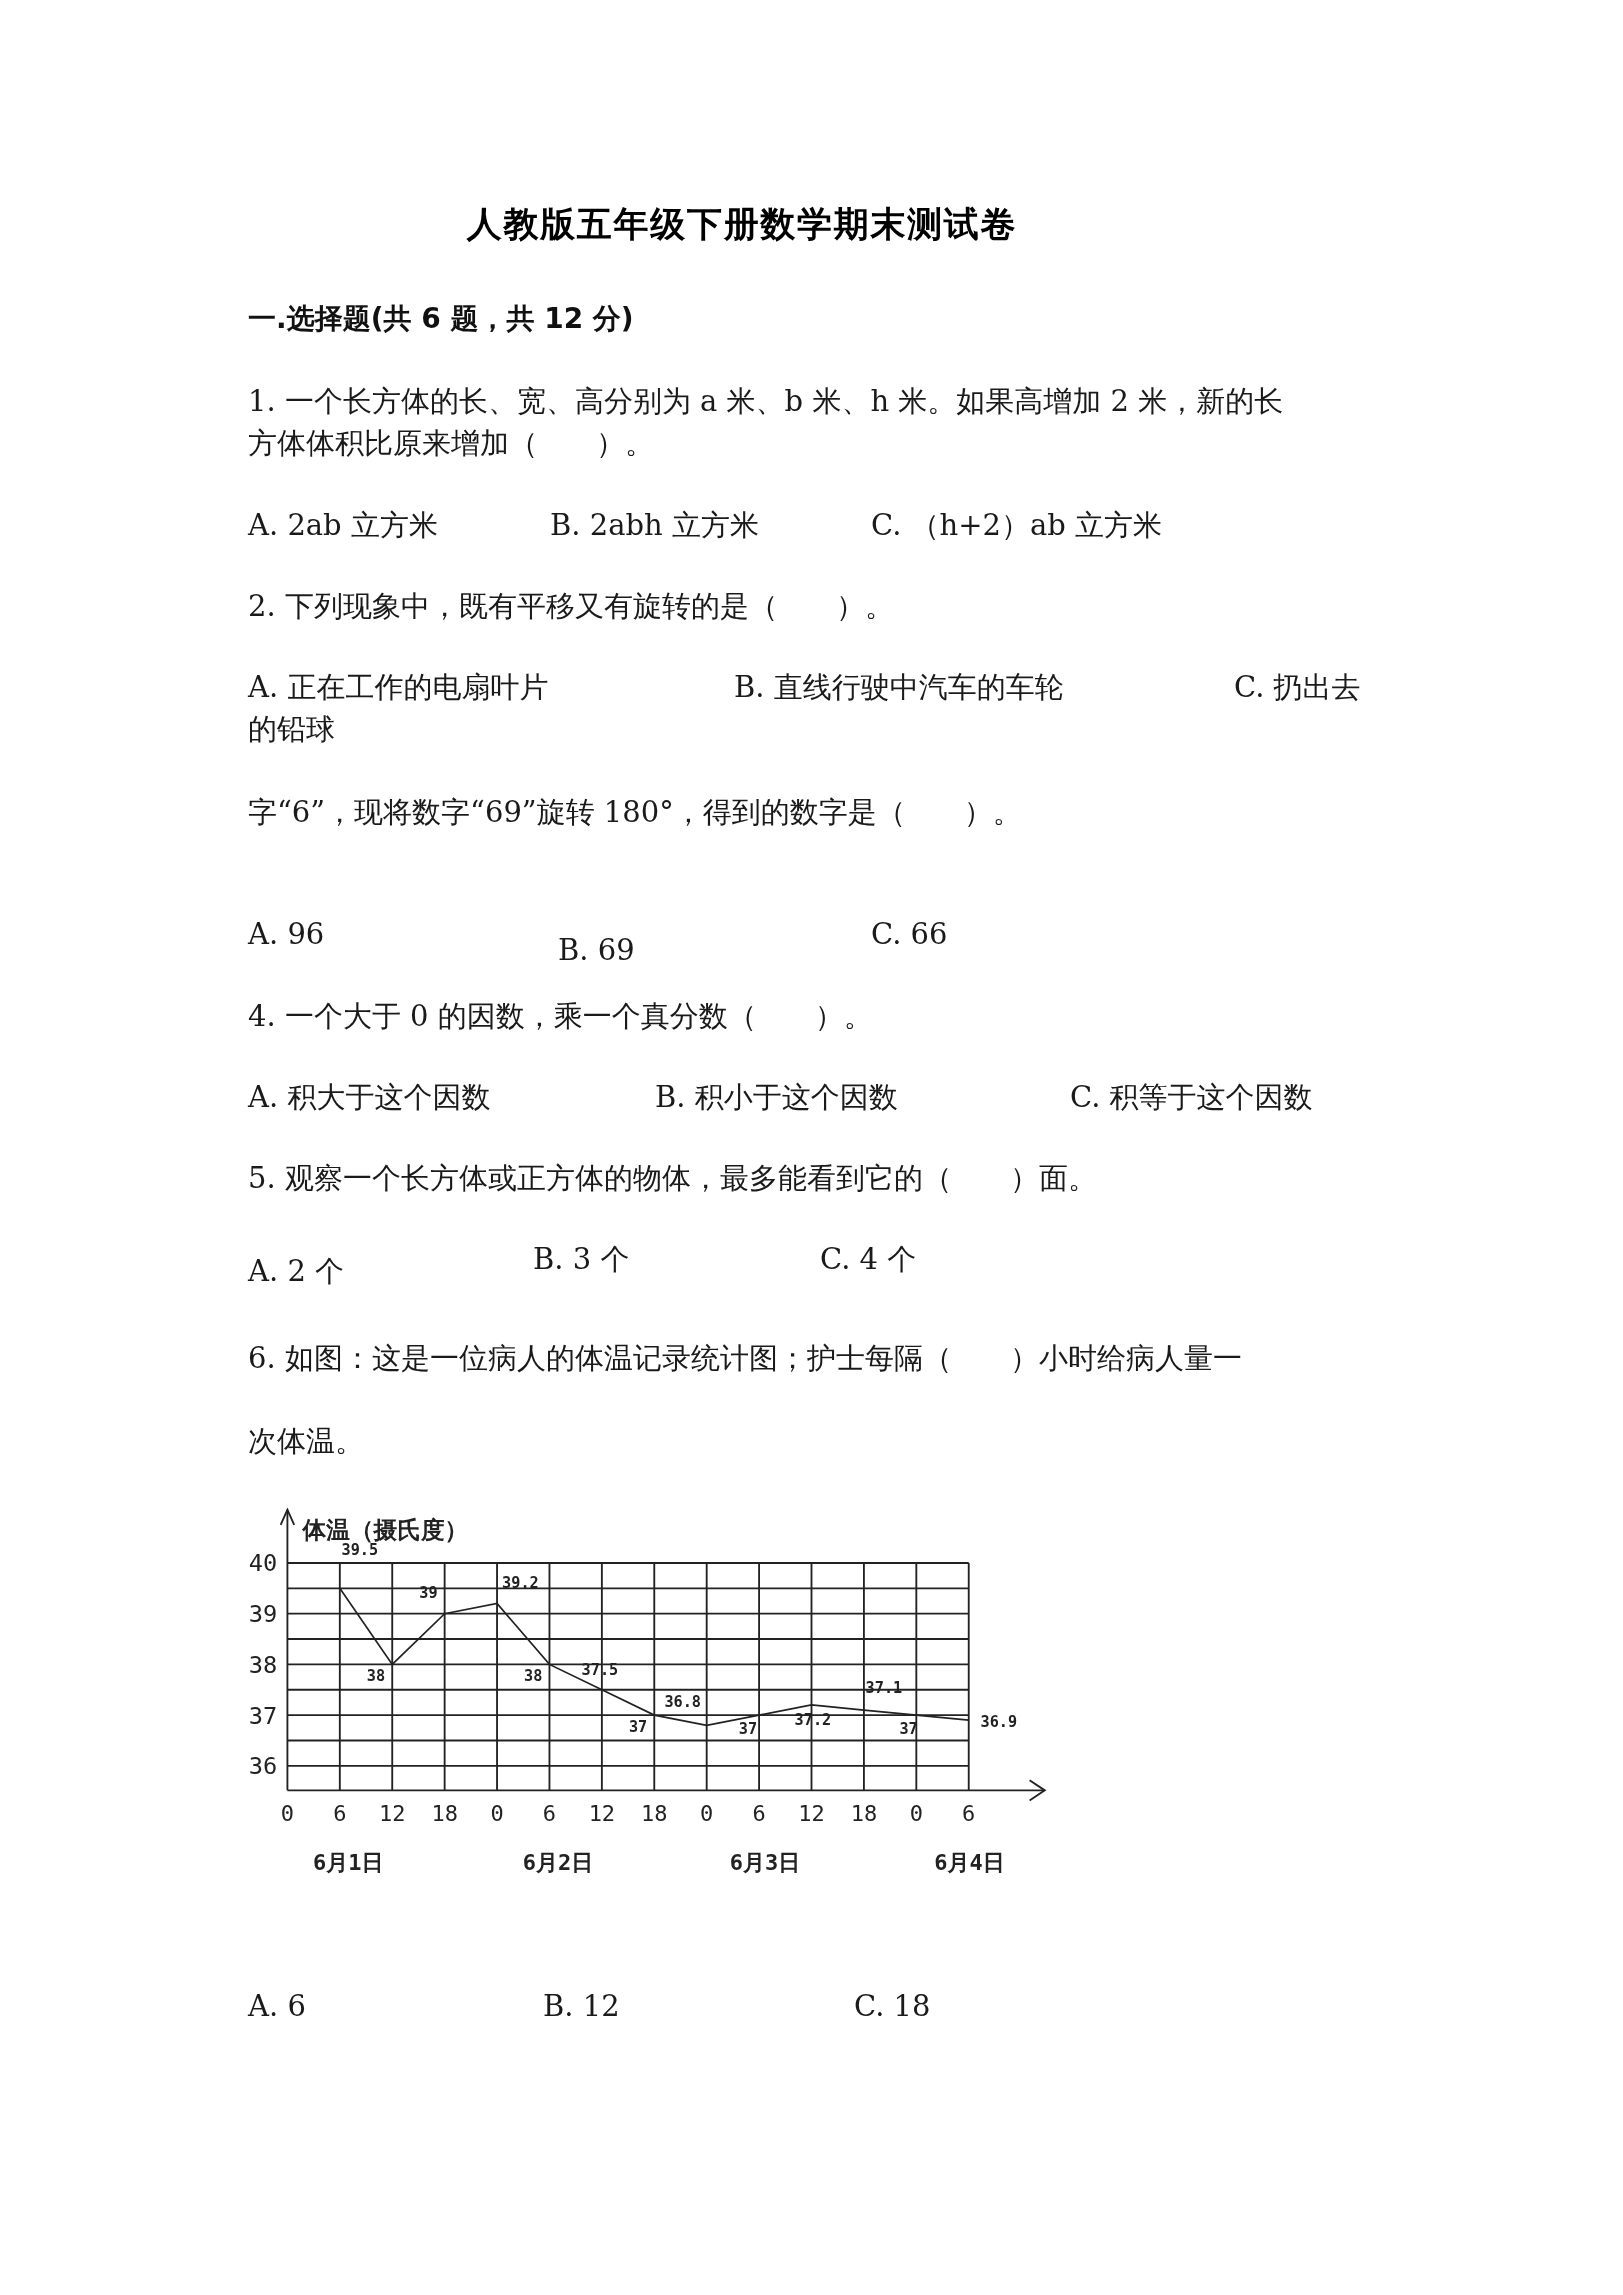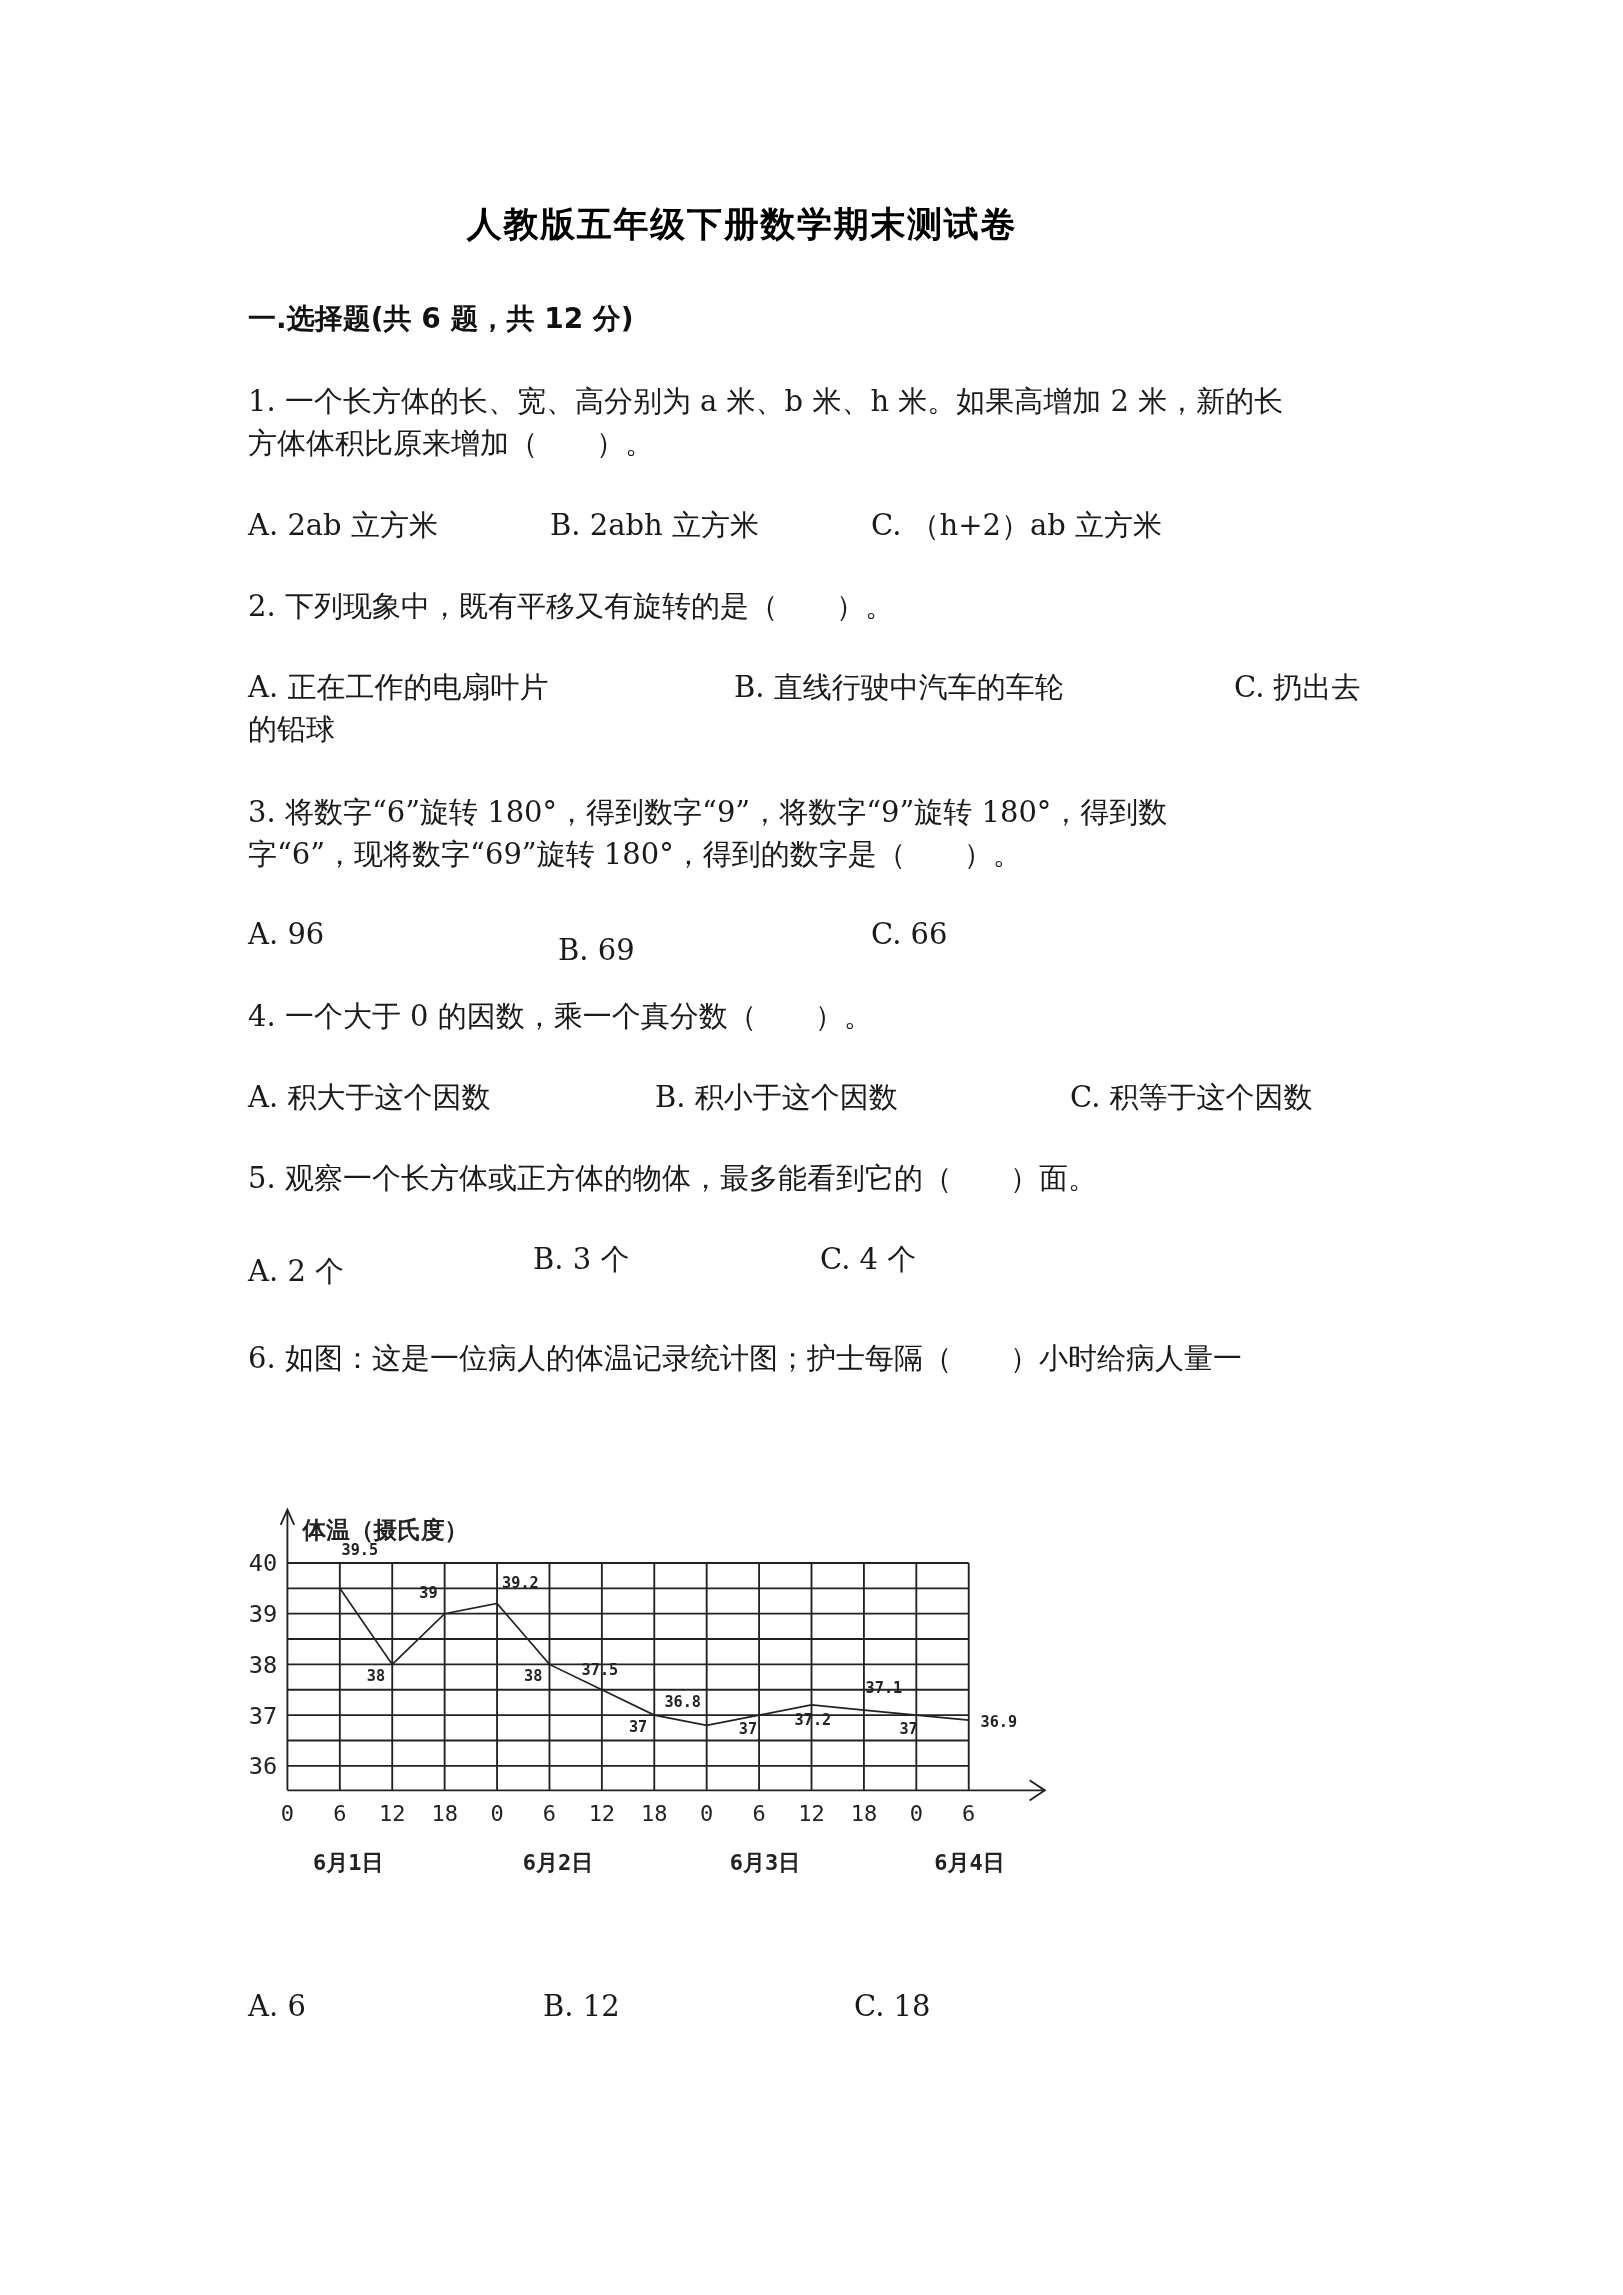--- a/index.html
+++ b/index.html
@@ -30,21 +30,20 @@
 
 <div class="abs q" style="top:585px;">
   <div>2. 下列现象中，既有平移又有旋转的是（　　）。</div>
 </div>
 <div class="abs opt" style="top:668px;left:248px;">A. 正在工作的电扇叶片</div>
 <div class="abs opt" style="top:668px;left:723px;margin-left:11px;">B. 直线行驶中汽车的车轮</div>
 <div class="abs opt" style="top:668px;left:1234px;">C. 扔出去</div>
 <div class="abs opt" style="top:710px;left:248px;">的铅球</div>
 
 <div class="abs q" style="top:791px;">
-  <div>3. 将数字“6”旋转 180°，得到数字“9”，将数字“9”旋转 180°，得到数</div>
   <div>字“6”，现将数字“69”旋转 180°，得到的数字是（　　）。</div>
 </div>
 <div class="abs opt" style="top:917px;left:248px;">A. 96</div>
 <div class="abs opt" style="top:917px;left:558px;margin-top:16px;">B. 69</div>
 <div class="abs opt" style="top:917px;left:871px;">C. 66</div>
 
 <div class="abs q" style="top:995px;">
   <div>4. 一个大于 0 的因数，乘一个真分数（　　）。</div>
 </div>
 <div class="abs opt" style="top:1078px;left:248px;">A. 积大于这个因数</div>
@@ -53,20 +52,21 @@
 
 <div class="abs q" style="top:1157px;">
   <div>5. 观察一个长方体或正方体的物体，最多能看到它的（　　）面。</div>
 </div>
 <div class="abs opt" style="top:1240px;left:248px;margin-top:12px;">A. 2 个</div>
 <div class="abs opt" style="top:1240px;left:533px;">B. 3 个</div>
 <div class="abs opt" style="top:1240px;left:820px;">C. 4 个</div>
 
 <div class="abs q" style="top:1317px;line-height:83px;">
   <div>6. 如图：这是一位病人的体温记录统计图；护士每隔（　　）小时给病人量一</div>
+  <div>次体温。</div>
 </div>
 
 <svg class="abs" style="left:0;top:0;" width="1623" height="2295" viewBox="0 0 1920 2715">
   <g id="grid" stroke="#222" stroke-width="2.2" fill="none">
       <line x1="340" y1="1849" x2="1146" y2="1849"></line>
       <line x1="340" y1="1879" x2="1146" y2="1879"></line>
       <line x1="340" y1="1909" x2="1146" y2="1909"></line>
       <line x1="340" y1="1939" x2="1146" y2="1939"></line>
       <line x1="340" y1="1969" x2="1146" y2="1969"></line>
       <line x1="340" y1="1999" x2="1146" y2="1999"></line>

